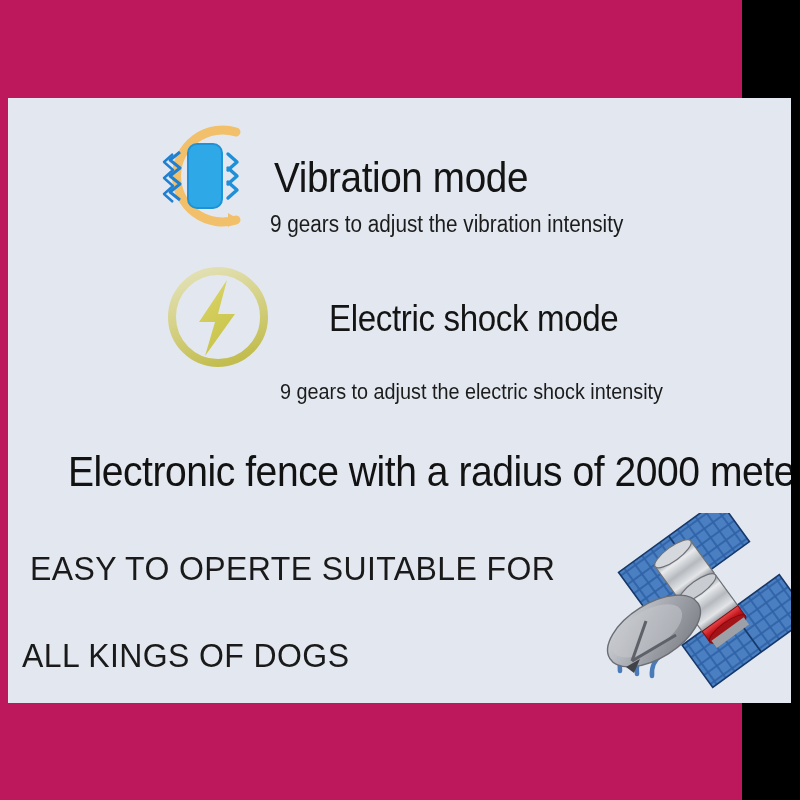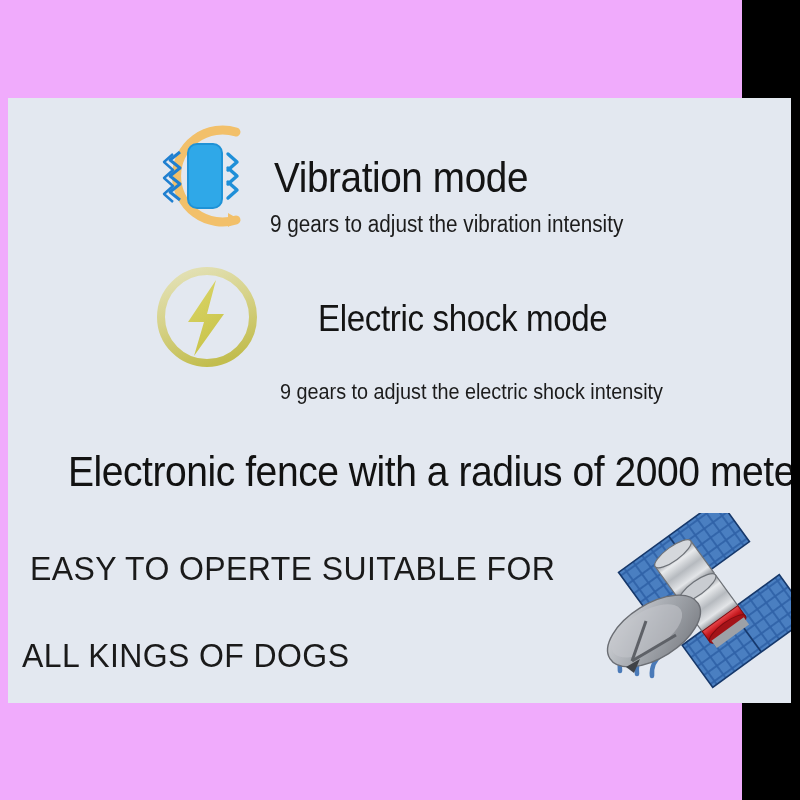--- a/index.html
+++ b/index.html
@@ -12,21 +12,21 @@
     overflow: hidden;
   }
   body {
     font-family: "Liberation Sans", sans-serif;
   }
 
   #banner-root {
     position: relative;
     width: 742px;
     height: 800px;
-    background: #f0abfc;
+    background: #be185d;
   }
 
   
   #content-panel {
     position: absolute;
     left: 8px;
     top: 98px;
     width: 783px;
     height: 605px;
     background: #e3e8f0;
@@ -39,21 +39,21 @@
     display: flex;
     align-items: center;
   }
 
   #vibration-row {
     left: 132px;
     top: 8px;
   }
 
   #shock-row {
-    left: 140px;
+    left: 151px;
     top: 160px;
   }
 
   .mode-icon {
     position: relative;
     flex: 0 0 auto;
   }
 
   .mode-title {
     color: #141414;

